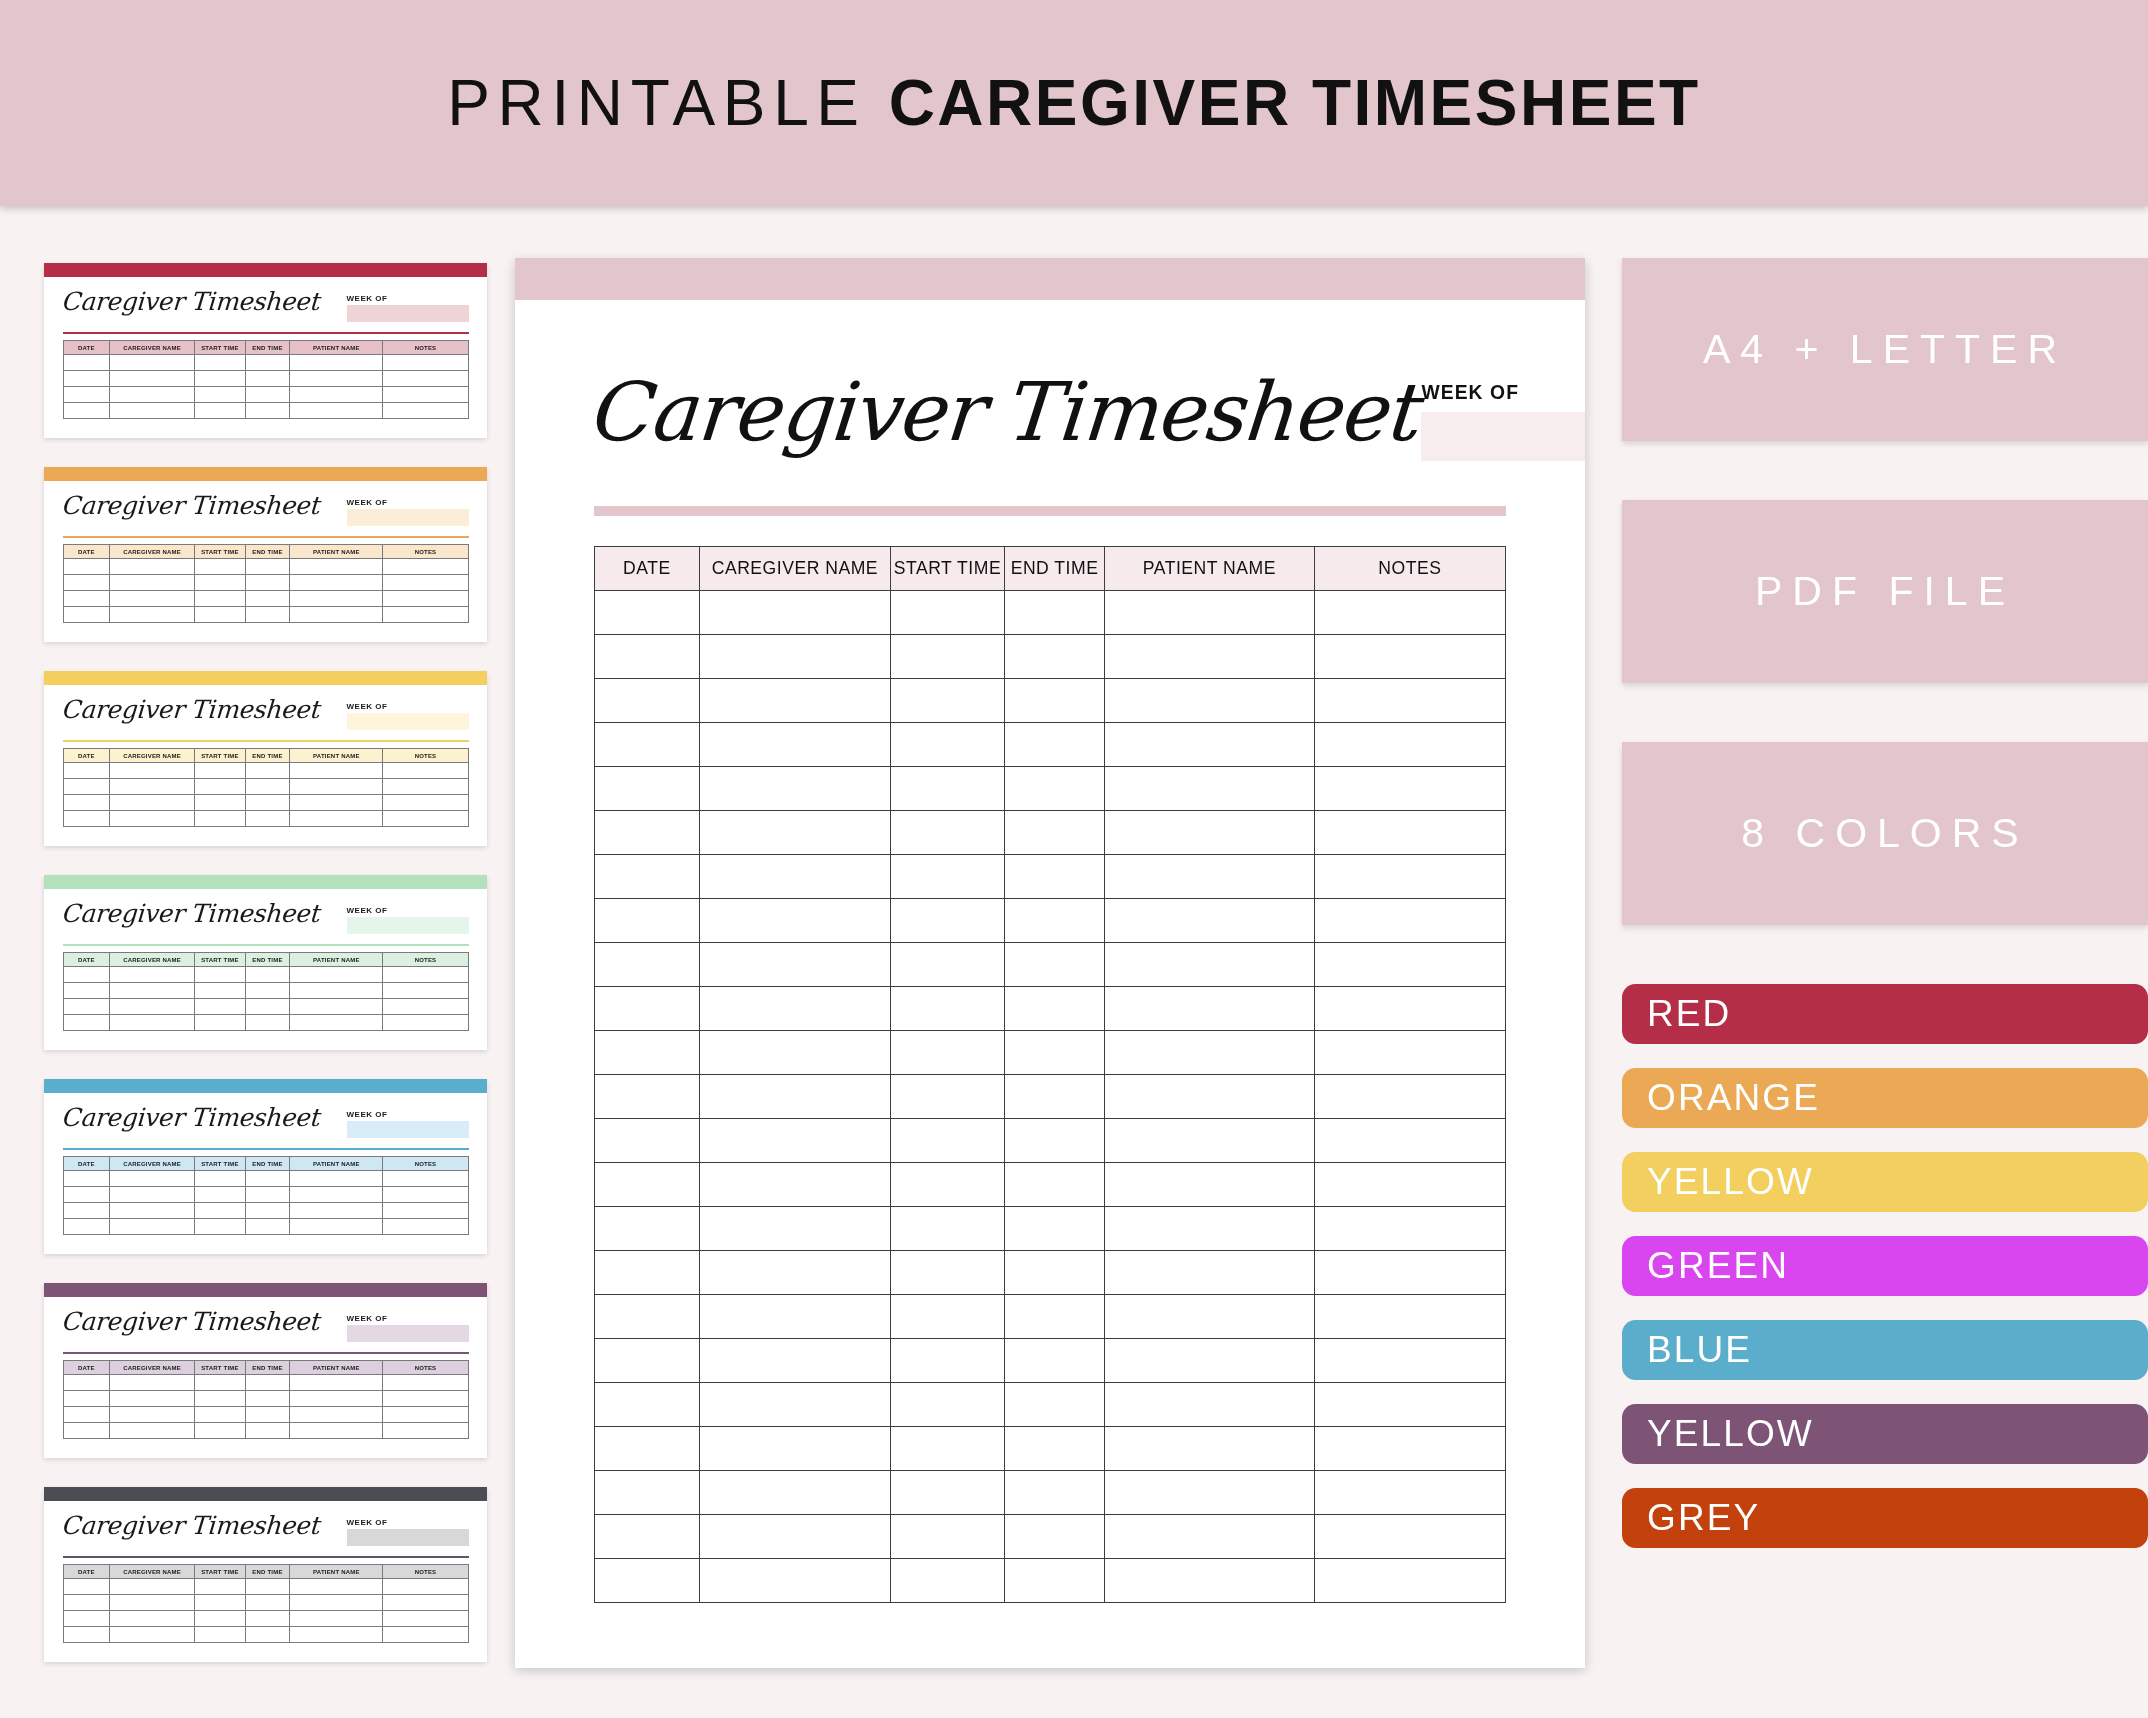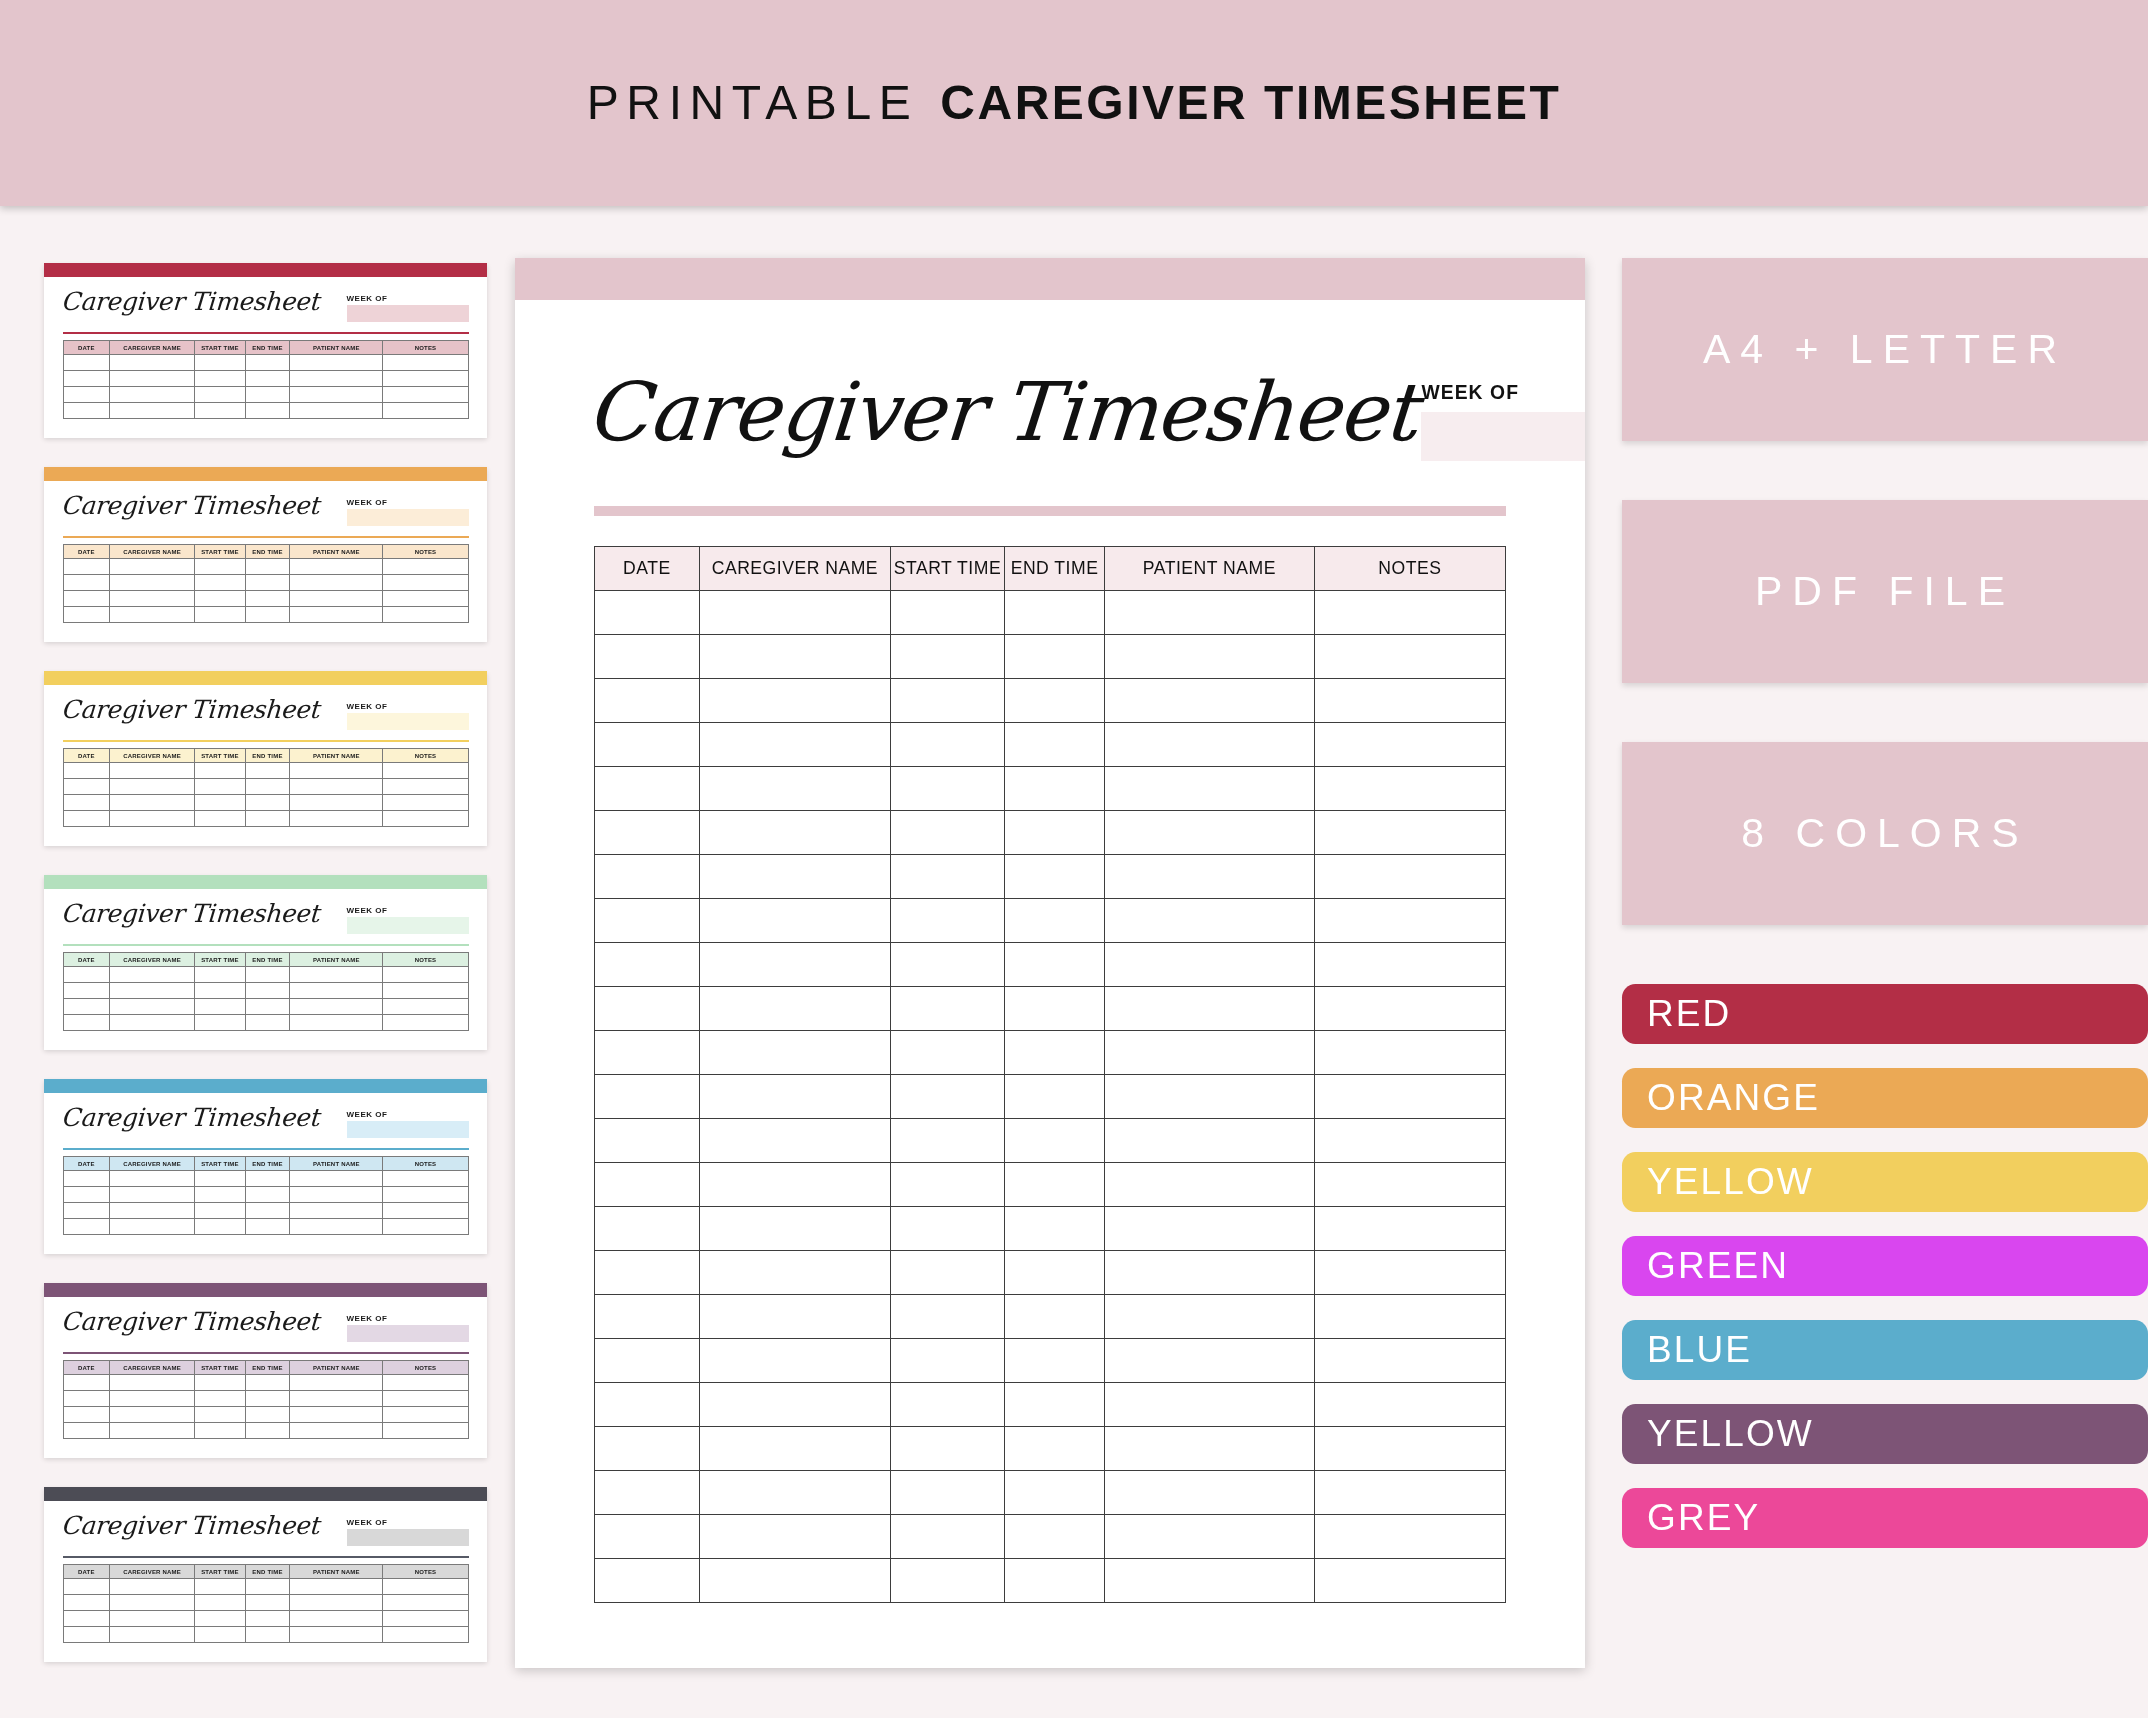--- a/index.html
+++ b/index.html
@@ -24,21 +24,21 @@
     height: 206px;
     background: #E3C5CC;
     display: flex;
     align-items: center;
     justify-content: center;
     box-shadow: 0 3.4px 7.6px rgba(0,0,0,0.22);
     z-index: 5;
   }
   .header-title {
     white-space: nowrap;
-    font-size: 48px;
+    font-size: 64px;
     line-height: 1;
     color: #111111;
     display: flex;
     align-items: baseline;
   }
   .header-title .thin {
     font-weight: 300;
     letter-spacing: 7.6px;
   }
   .header-title .bold {
@@ -936,20 +936,20 @@
         </div>
         <div class="swatch" style="background: #d946ef;">
           <div class="swatch-label">GREEN</div>
         </div>
         <div class="swatch" style="background: rgb(91, 173, 204);">
           <div class="swatch-label">BLUE</div>
         </div>
         <div class="swatch" style="background: rgb(125, 84, 118);">
           <div class="swatch-label">YELLOW</div>
         </div>
-        <div class="swatch" style="background: #ec4899;">
+        <div class="swatch" style="background: #c2410c;">
           <div class="swatch-label">GREY</div>
         </div>
       </div>
   </div>
 
 </div>
 
 
 </body></html>

